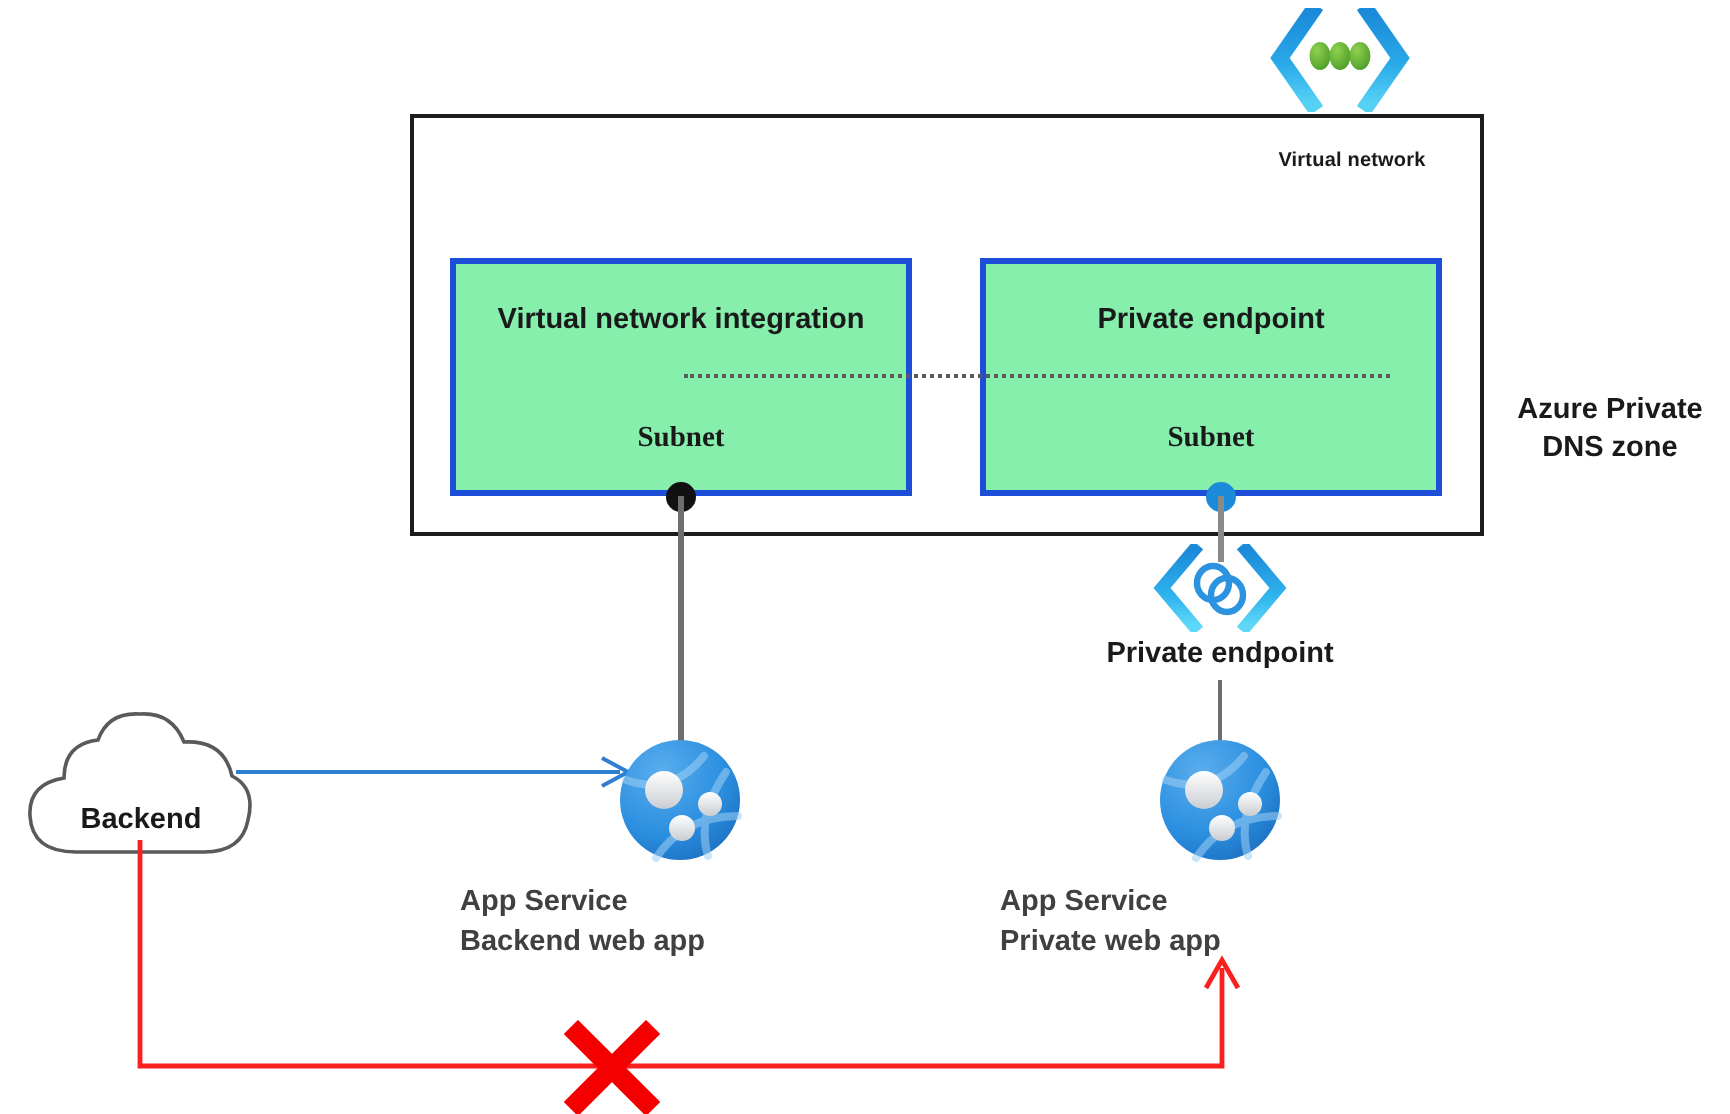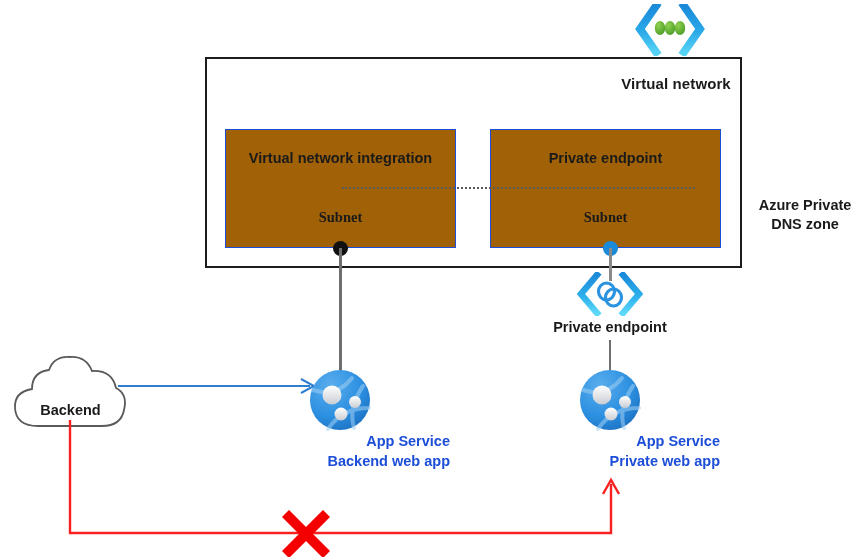--- a/index.html
+++ b/index.html
@@ -17,28 +17,28 @@
   
   #vnet-box{
     left:205px;top:57px;width:537px;height:211px;
     border:2px solid #1c1c1c;
     background:#ffffff;
     box-sizing:border-box;
   }
   #vnet-label{
     left:596px;top:75px;width:160px;
     text-align:center;
-    font-size:15px;font-weight:bold;color:#1a1a1a;
+    font-size:10px;font-weight:bold;color:#1a1a1a;
     letter-spacing:.1px;
   }
 
   
   .subnet-panel{
-    background:#a16207;
-    border:1px solid #1d4ed8;
+    background:#86efac;
+    border:3px solid #1d4ed8;
     box-sizing:border-box;
   }
   #subnet-left{left:225px;top:129px;width:231px;height:119px;}
   #subnet-right{left:490px;top:129px;width:231px;height:119px;}
   .panel-title{
     position:absolute;left:0;right:0;top:20px;
     text-align:center;font-size:14.5px;font-weight:bold;color:#1a1a1a;
   }
   .panel-sub{
     position:absolute;left:0;right:0;top:79px;
@@ -79,22 +79,22 @@
   #cloud-label{
     left:8px;top:402px;width:125px;text-align:center;
     font-size:14.5px;font-weight:bold;color:#1a1a1a;
   }
 
   
   .app-icon{width:64px;height:64px;}
   #app-front-icon{left:308px;top:368px;}
   #app-back-icon{left:578px;top:368px;}
   .app-label{
-    width:220px;text-align:right;
-    font-size:14.5px;font-weight:bold;line-height:20px;color:#1d4ed8;
+    width:220px;text-align:left;
+    font-size:14.5px;font-weight:bold;line-height:20px;color:#404040;margin-top:10px;
   }
   #app-front-label{left:230px;top:431px;}
   #app-back-label{left:500px;top:431px;}
 
   
   #blue-arrow{left:118px;top:374px;width:205px;height:24px;}
   #red-path{left:56px;top:420px;width:580px;height:130px;}
   #red-x{left:282px;top:510px;width:48px;height:48px;}
 </style>
 </head>

